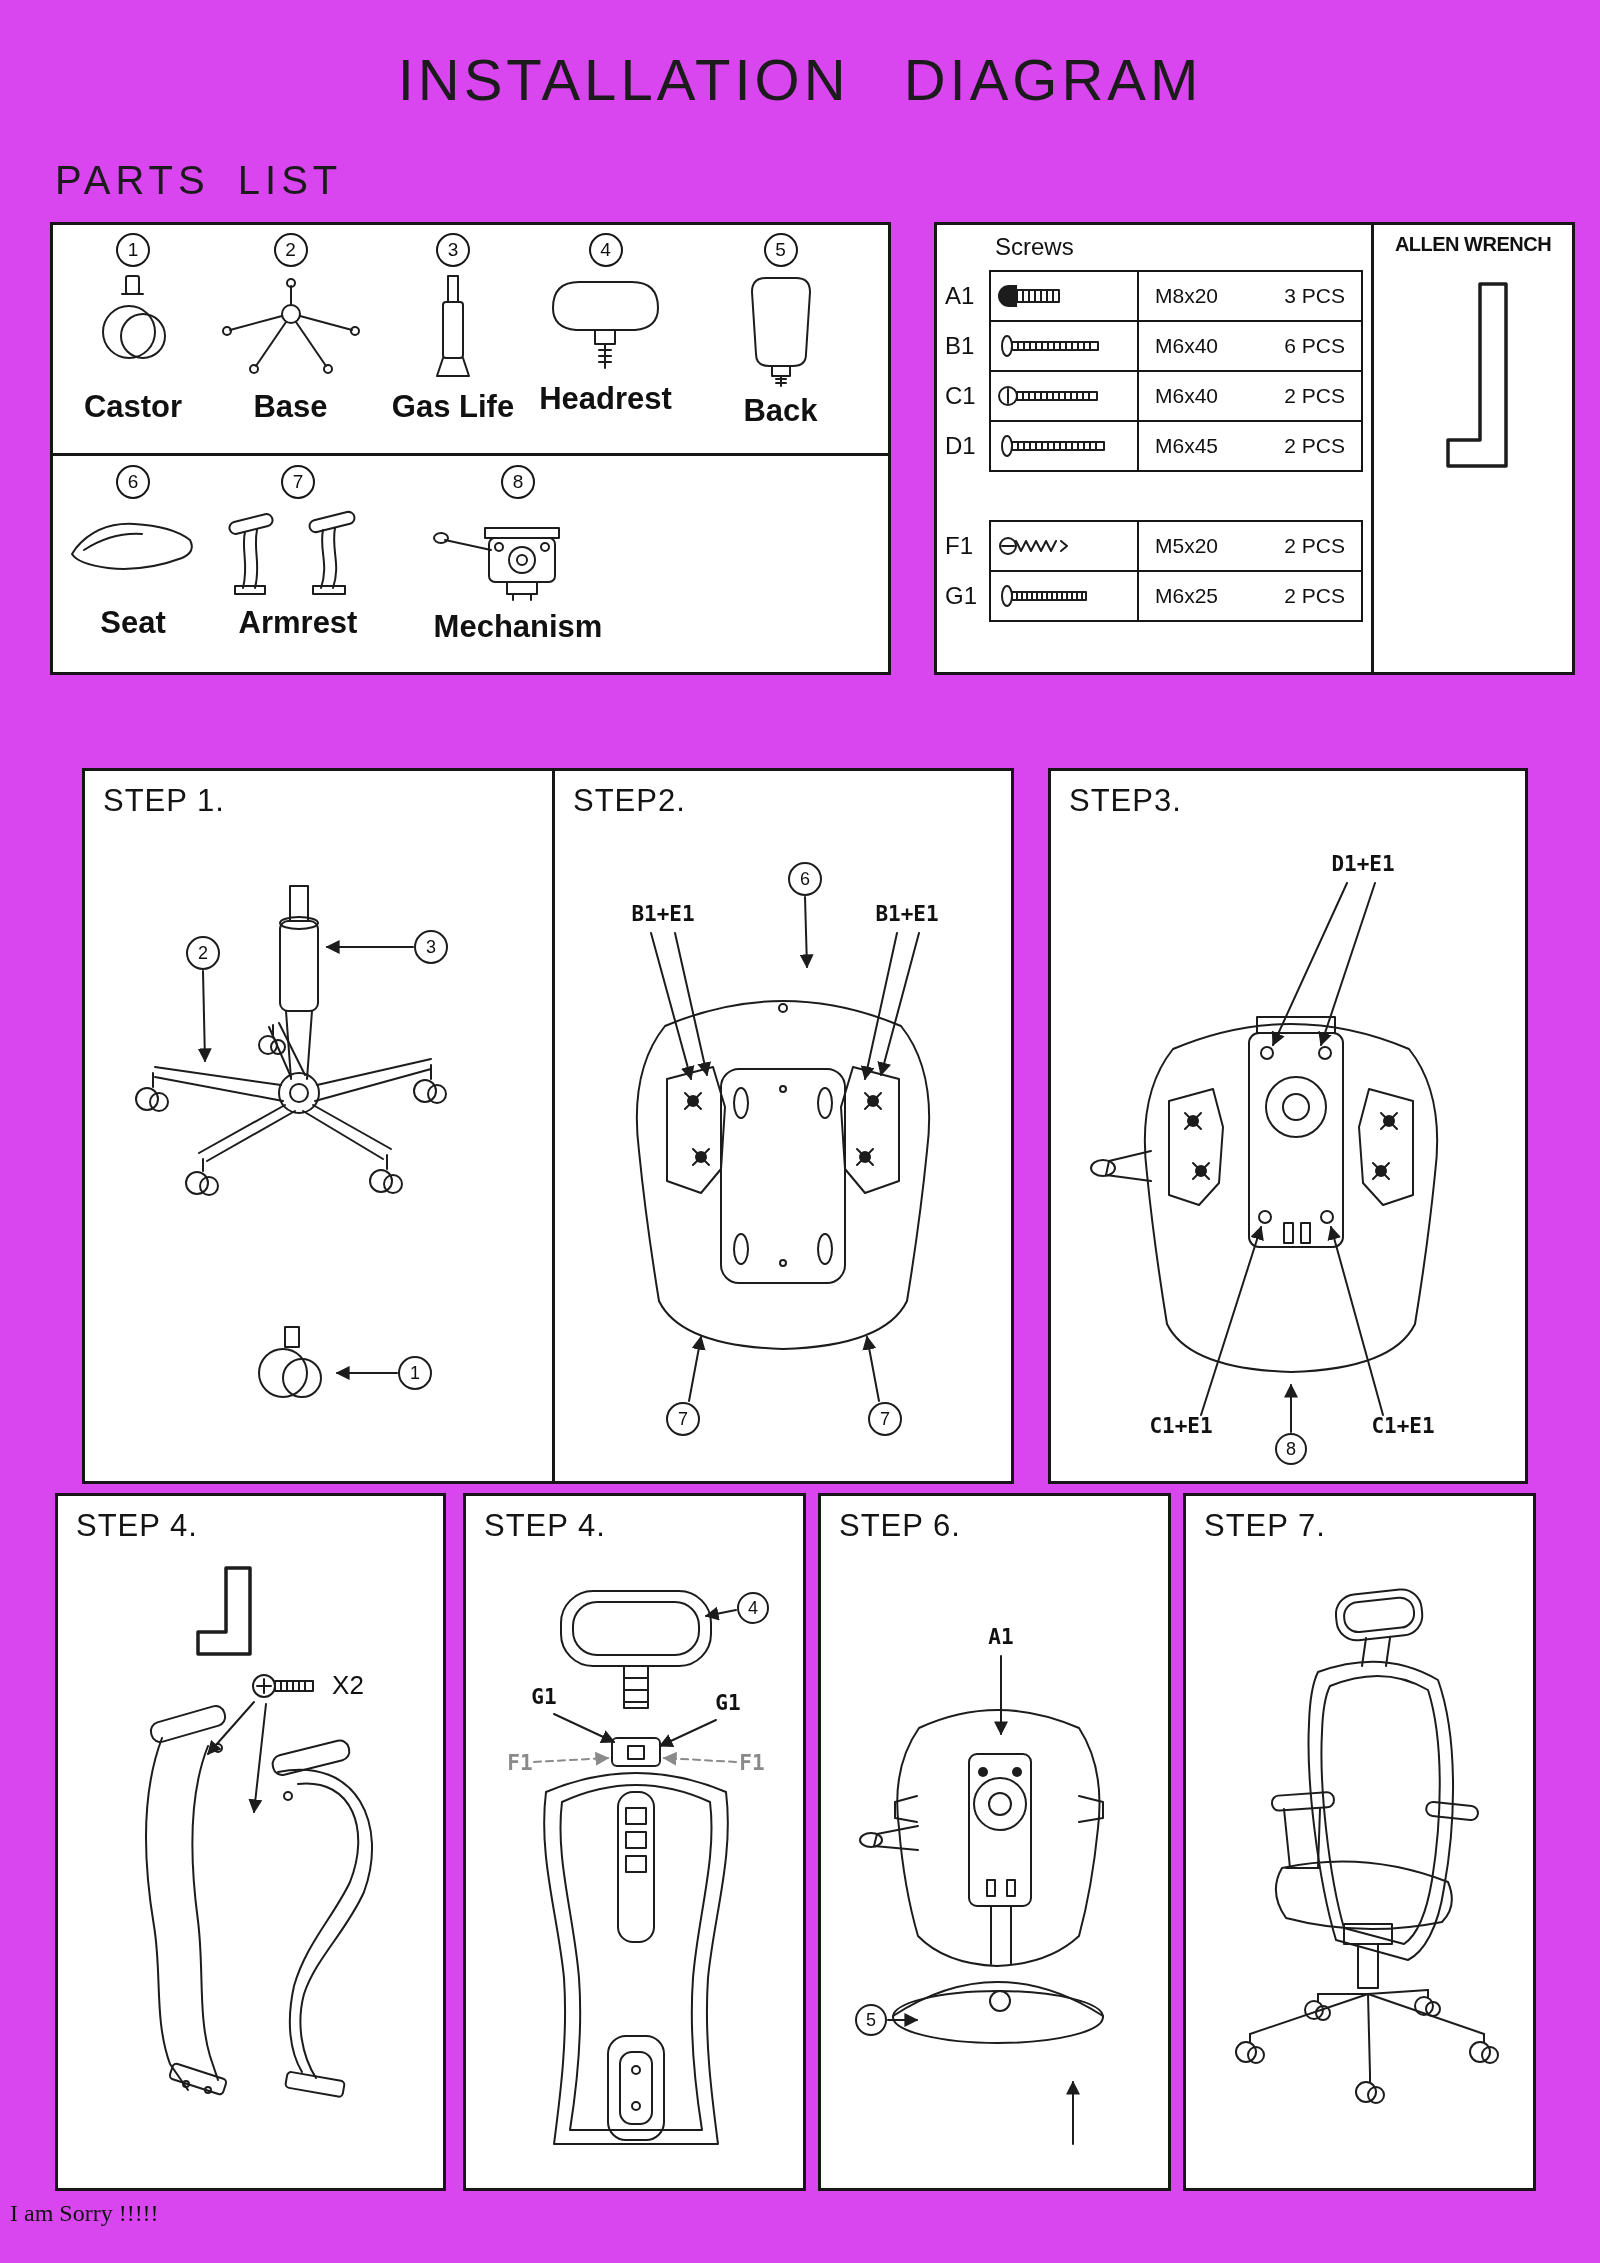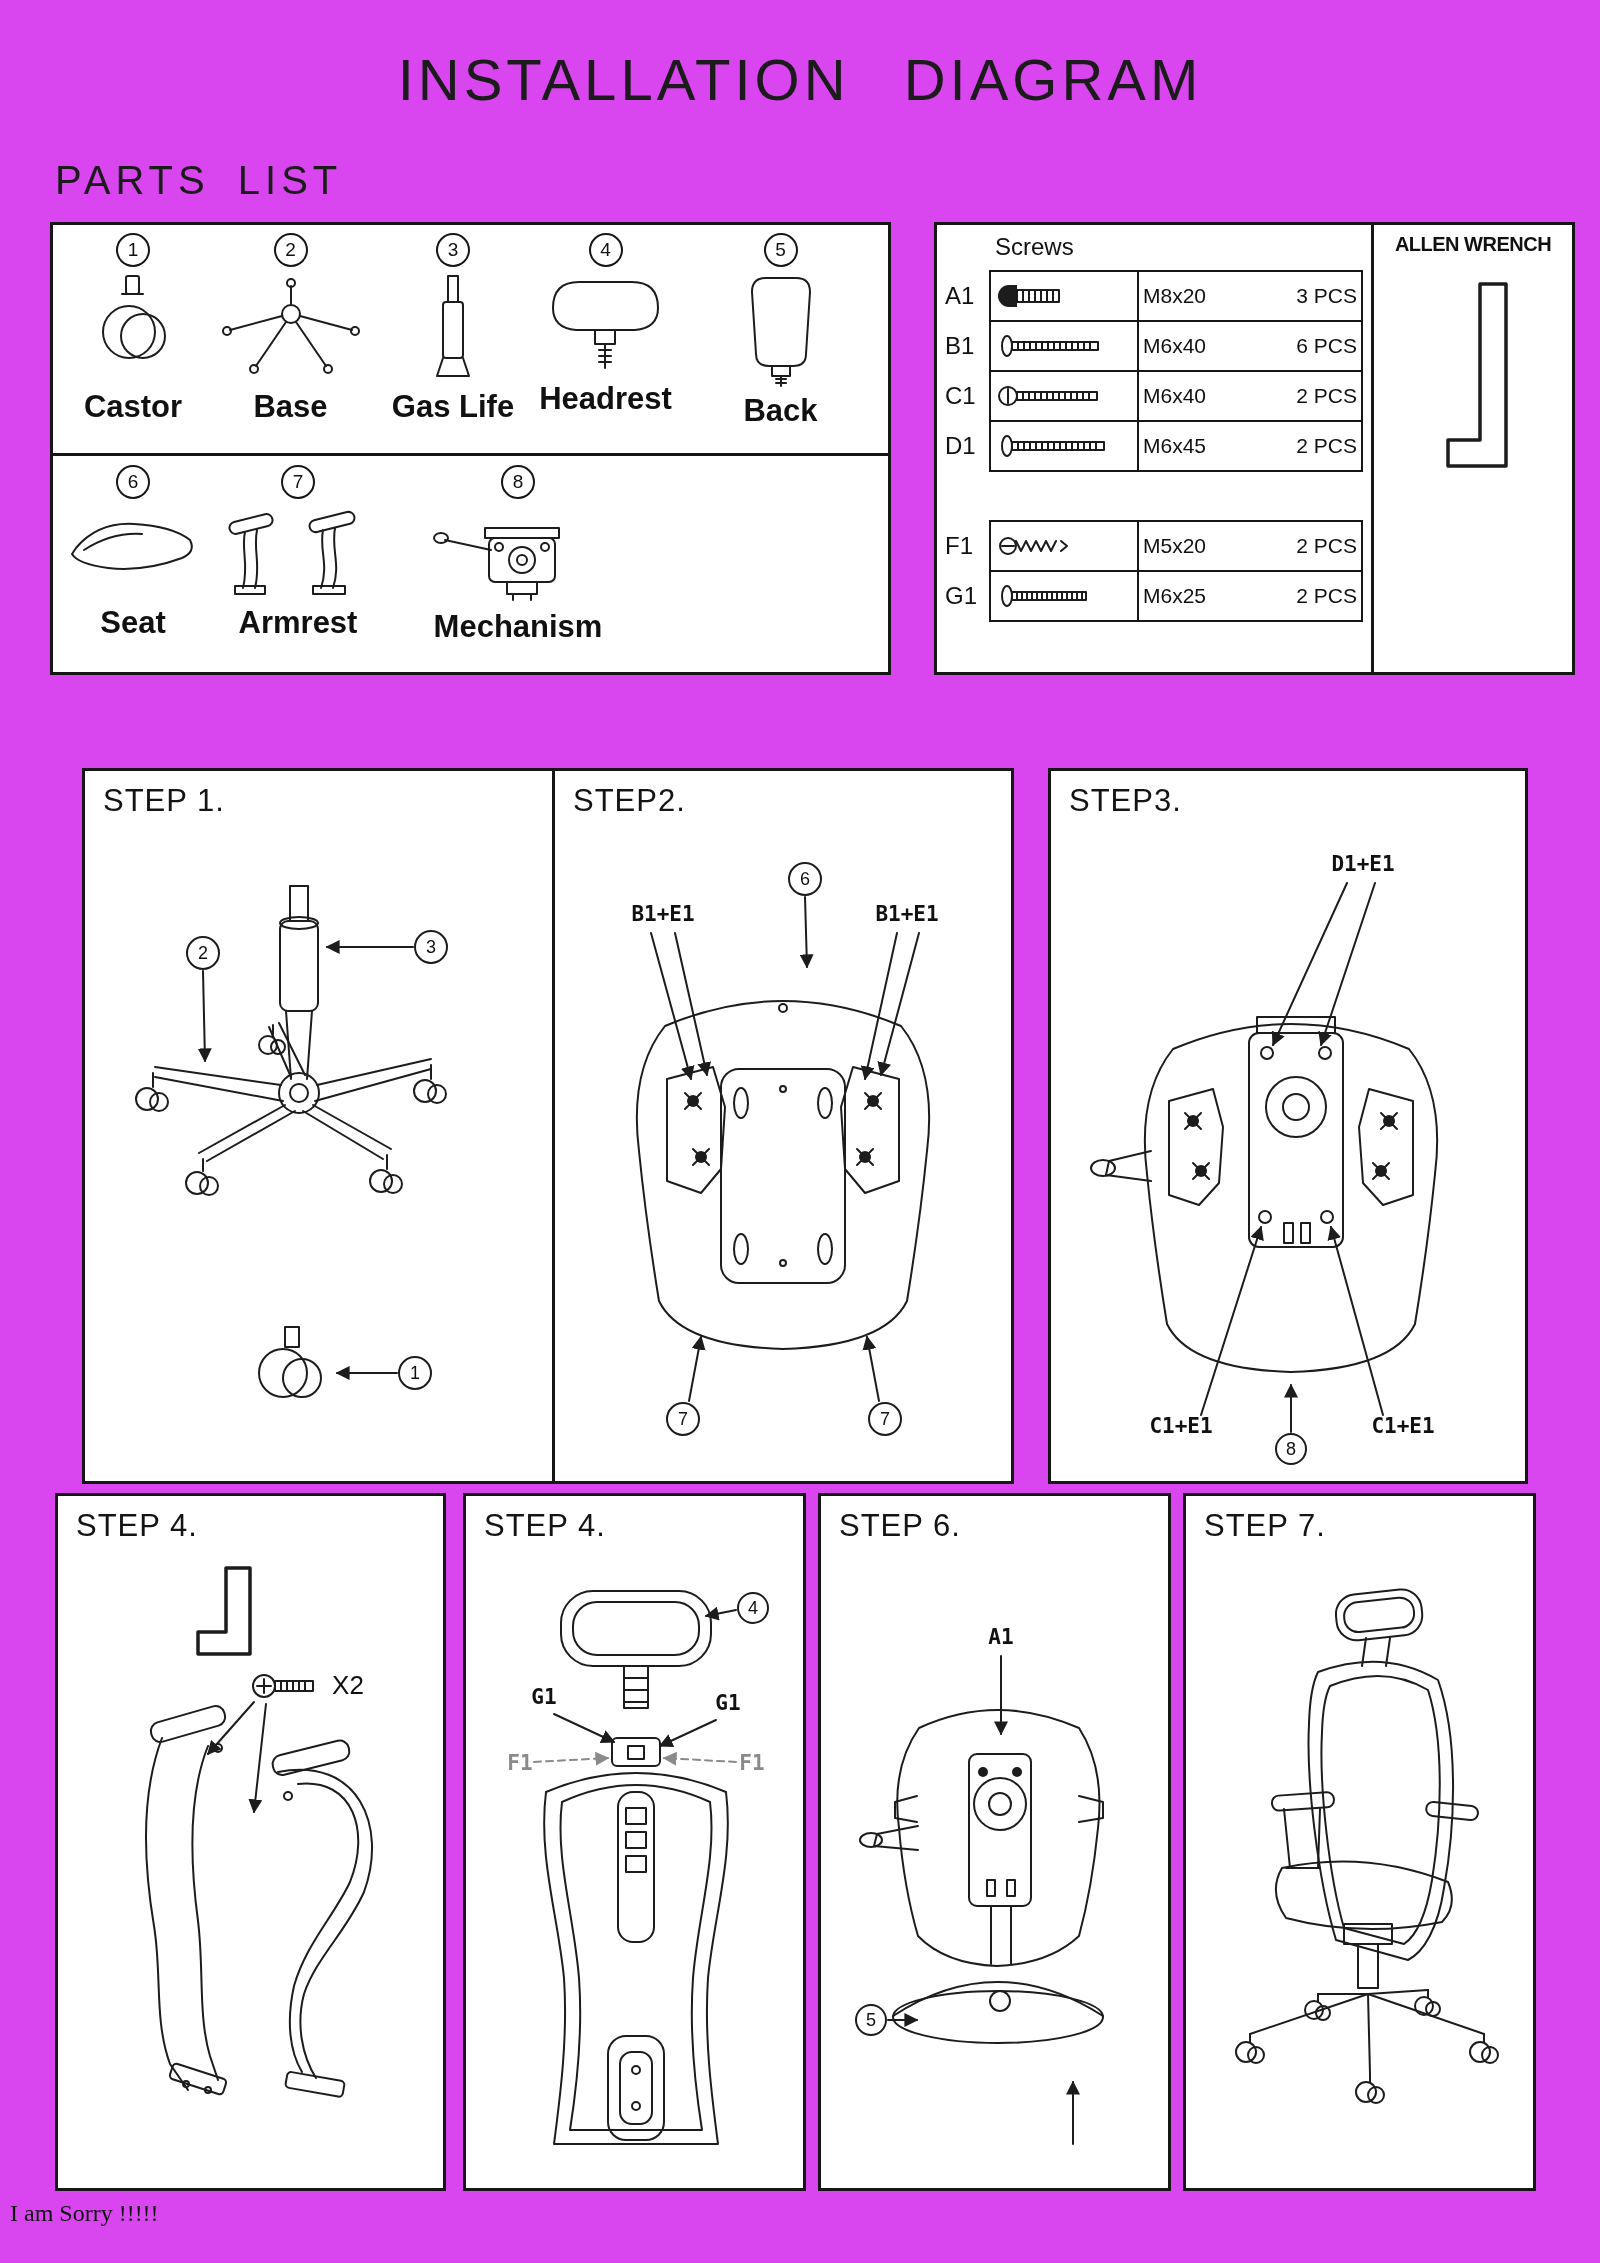--- a/index.html
+++ b/index.html
@@ -17,21 +17,21 @@
         align-items:center;justify-content:center;font-size:19px;color:#111;flex:none;}
   .part-label{font-size:31px;font-weight:bold;color:#111;white-space:nowrap;}
   
   .screws-box{left:905px;top:222px;width:635px;height:447px;margin-left:29px;}
   .screws-heading{position:absolute;left:58px;top:8px;font-size:24px;color:#111;}
   .srow{position:absolute;left:8px;width:420px;height:52px;}
   .sid{position:absolute;left:0;top:0;width:40px;line-height:52px;font-size:24px;color:#111;}
   .sicon{position:absolute;left:44px;top:0;width:150px;height:52px;border:2px solid #161616;
          display:flex;align-items:center;justify-content:flex-start;padding-left:4px;box-sizing:border-box;}
   .sspec{position:absolute;left:192px;top:0;width:226px;height:52px;border:2px solid #161616;
-         display:flex;align-items:center;justify-content:space-between;padding:0 4px;box-sizing:border-box;
+         display:flex;align-items:center;justify-content:space-between;padding:0 16px;box-sizing:border-box;
          font-size:21px;color:#111;}
   .wrench-panel{position:absolute;right:0;top:0;width:198px;height:100%;border-left:3px solid #161616;
         display:flex;flex-direction:column;align-items:center;}
   .wrench-label{margin-top:8px;font-size:20px;font-weight:bold;letter-spacing:-0.5px;white-space:nowrap;color:#111;}
   
   .step-title{position:absolute;top:12px;left:18px;font-size:31px;letter-spacing:1px;color:#141414;z-index:2;}
   svg.draw{position:absolute;left:0;top:0;}
   .draw path,.draw line,.draw rect,.draw circle,.draw ellipse,.draw polyline,.draw polygon{
       stroke:#1c1c1c;stroke-width:2;fill:none;stroke-linecap:round;stroke-linejoin:round;}
   .draw .fill{fill:#1c1c1c;stroke:none;}

